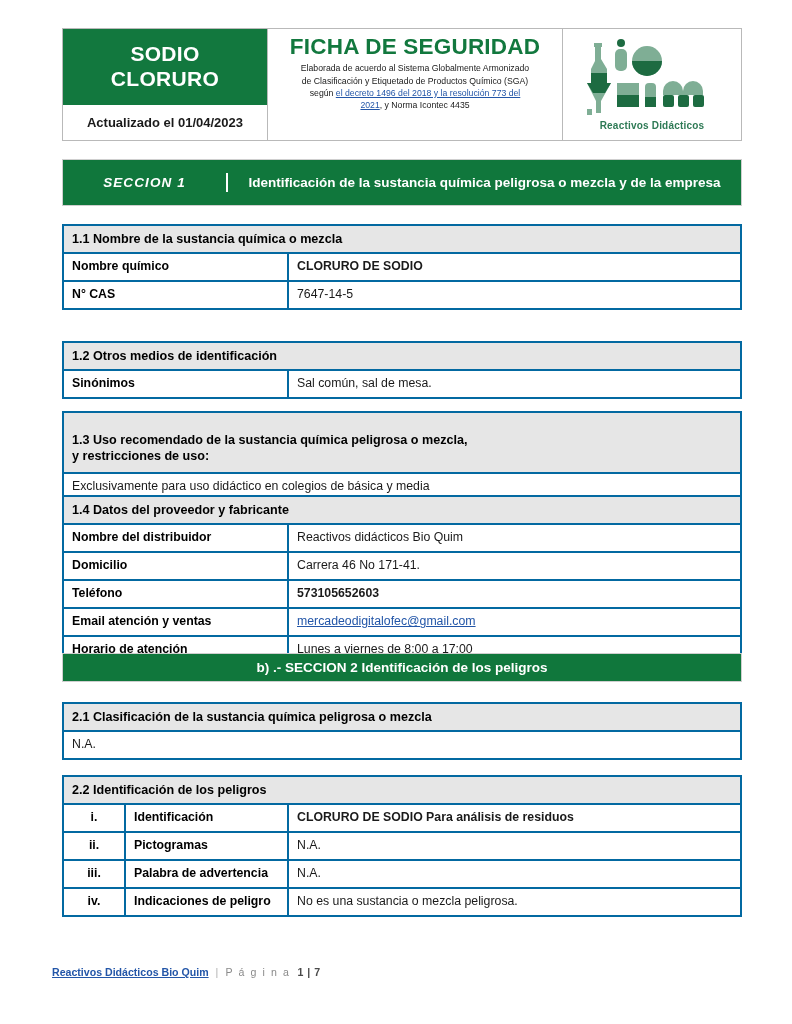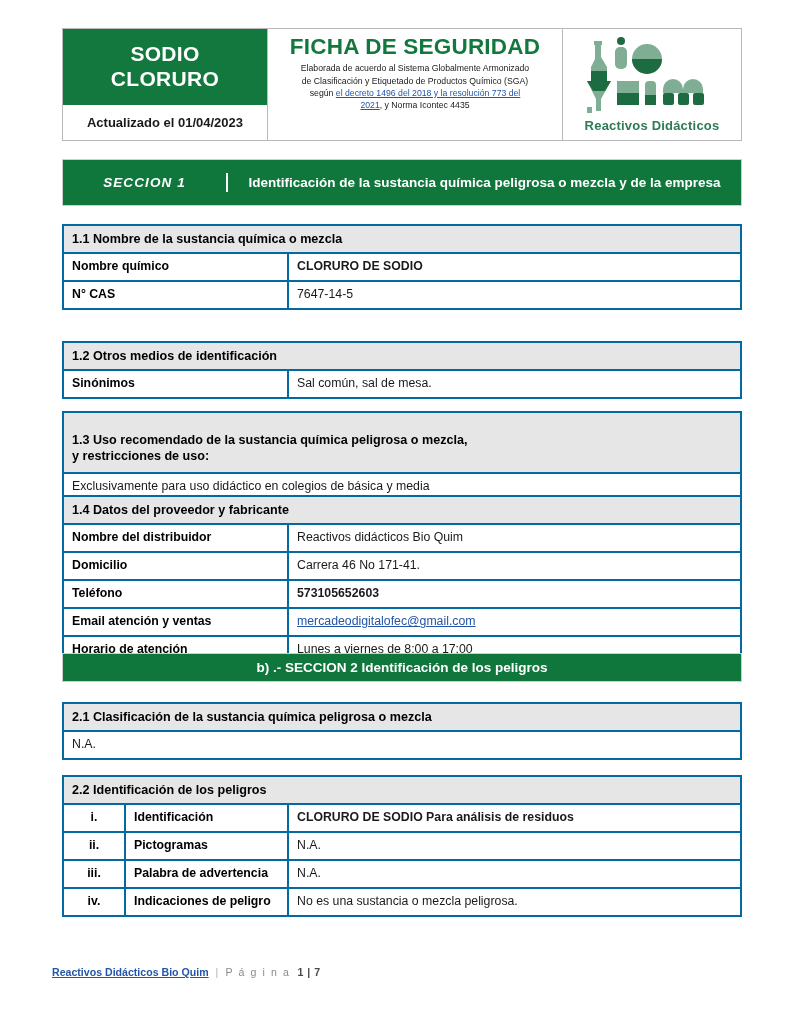--- a/index.html
+++ b/index.html
@@ -79,21 +79,21 @@
   .ficha-sub .lnk { color: #2356a8; text-decoration: underline; }
   .hdr-col-right {
     width: 178px;
     display: flex;
     align-items: center;
     justify-content: center;
   }
   .logo-wrap { width: 150px; }
   .logo-caption {
     text-align: center;
-    font-size: 13px;
+    font-size: 10px;
     font-weight: bold;
     color: #2e7a55;
     letter-spacing: 0.2px;
     margin-top: 1px;
   }
 
   
   .section-bar {
     position: absolute;
     left: 62px;

